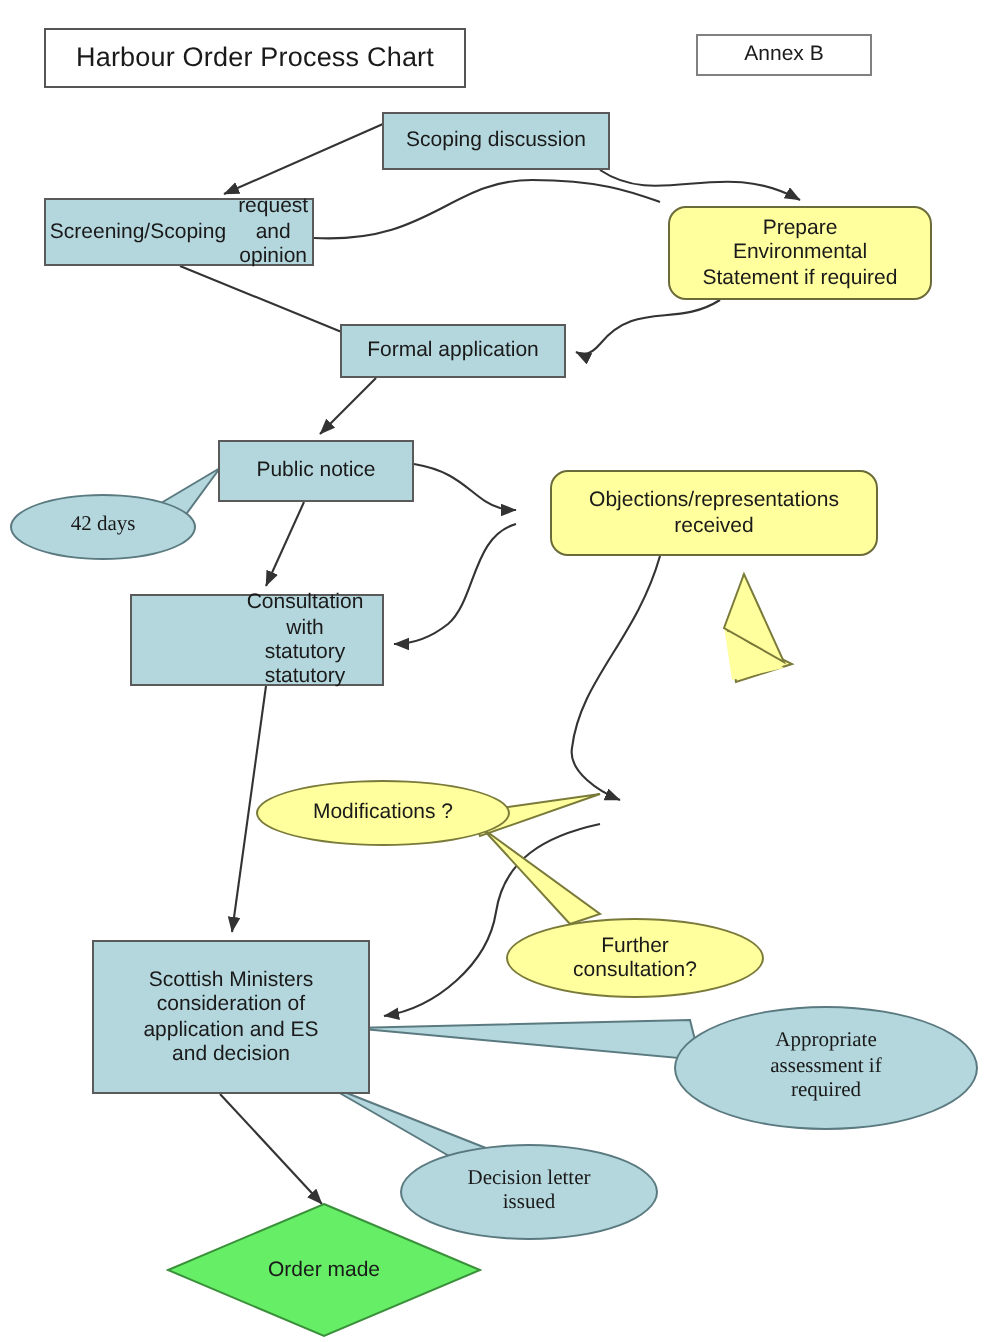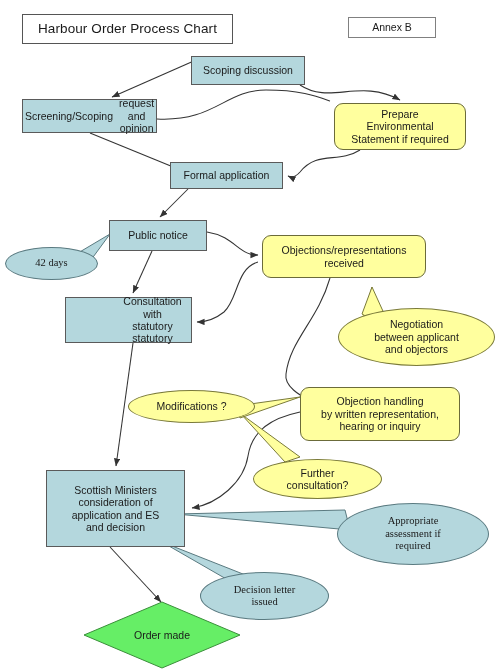--- a/index.html
+++ b/index.html
@@ -179,45 +179,35 @@
   </div>
 
   <div class="node rect-blue" style="left:109px; top:220px; width:98px; height:31px;">
     <span>Public notice</span>
   </div>
 
   <div class="node ellipse-blue" style="left:5px; top:247px; width:93px; height:33px;">
     <span>42 days</span>
   </div>
 
-  <div class="node round-yellow" style="left:262px; top:235px; width:164px; height:43px; flex-direction:column;">
+  <div class="node round-yellow" style="left:275px; top:235px; width:164px; height:43px; flex-direction:column;">
     <span>Objections/representations</span>
     <span>received</span>
   </div>
 
-  <div class="node ellipse-yellow" style="left:338px; top:308px; width:157px; height:58px; flex-direction:column;">
-    <span>Negotiation</span>
-    <span>between applicant</span>
-    <span>and objectors</span>
-  </div>
 
   <div class="node rect-blue" style="left:65px; top:297px; width:127px; height:46px; flex-direction:column;padding-left:48px;">
     <span>Consultation with</span>
     <span>statutory statutory</span>
   </div>
 
   <div class="node ellipse-yellow" style="left:128px; top:390px; width:127px; height:33px;">
     <span>Modifications ?</span>
   </div>
 
-  <div class="node round-yellow" style="left:300px; top:387px; width:160px; height:54px; flex-direction:column;">
-    <span>Objection handling</span>
-    <span>by written representation,</span>
-    <span>hearing or inquiry</span>
-  </div>
 
   <div class="node rect-blue" style="left:46px; top:470px; width:139px; height:77px; flex-direction:column;">
     <span>Scottish Ministers</span>
     <span>consideration of</span>
     <span>application and ES</span>
     <span>and decision</span>
   </div>
 
   <div class="node ellipse-yellow" style="left:253px; top:459px; width:129px; height:40px; flex-direction:column;">
     <span>Further</span>

